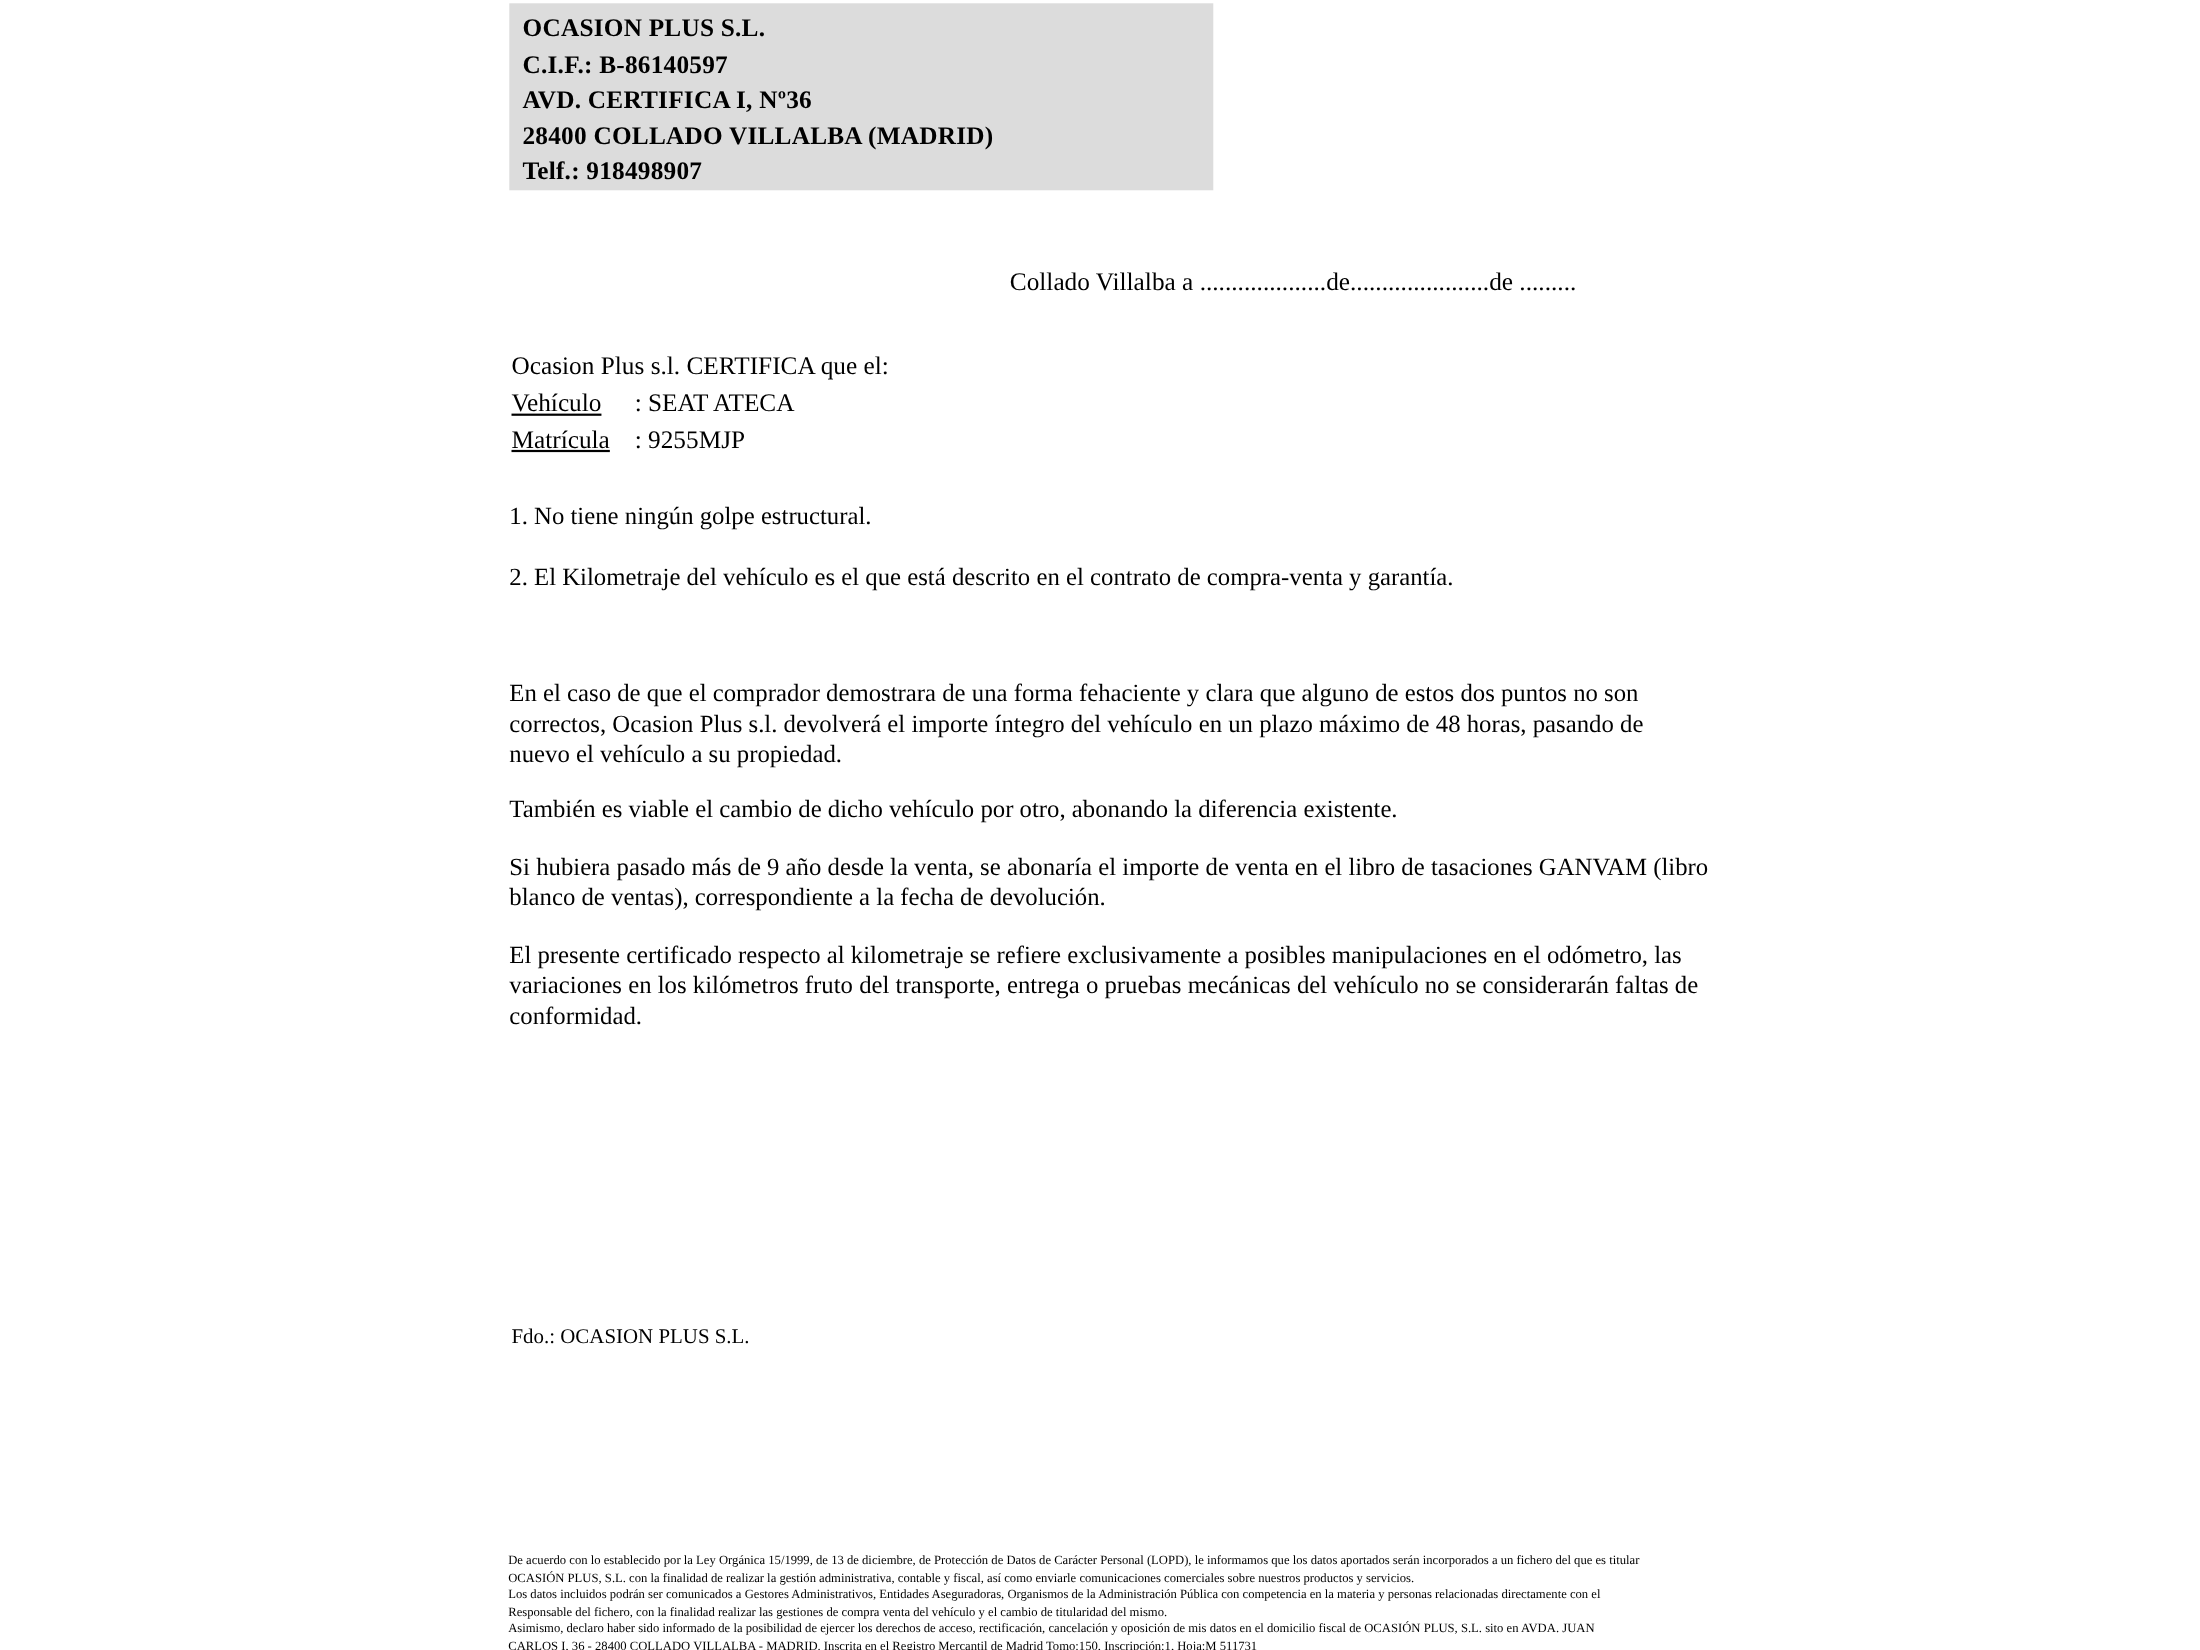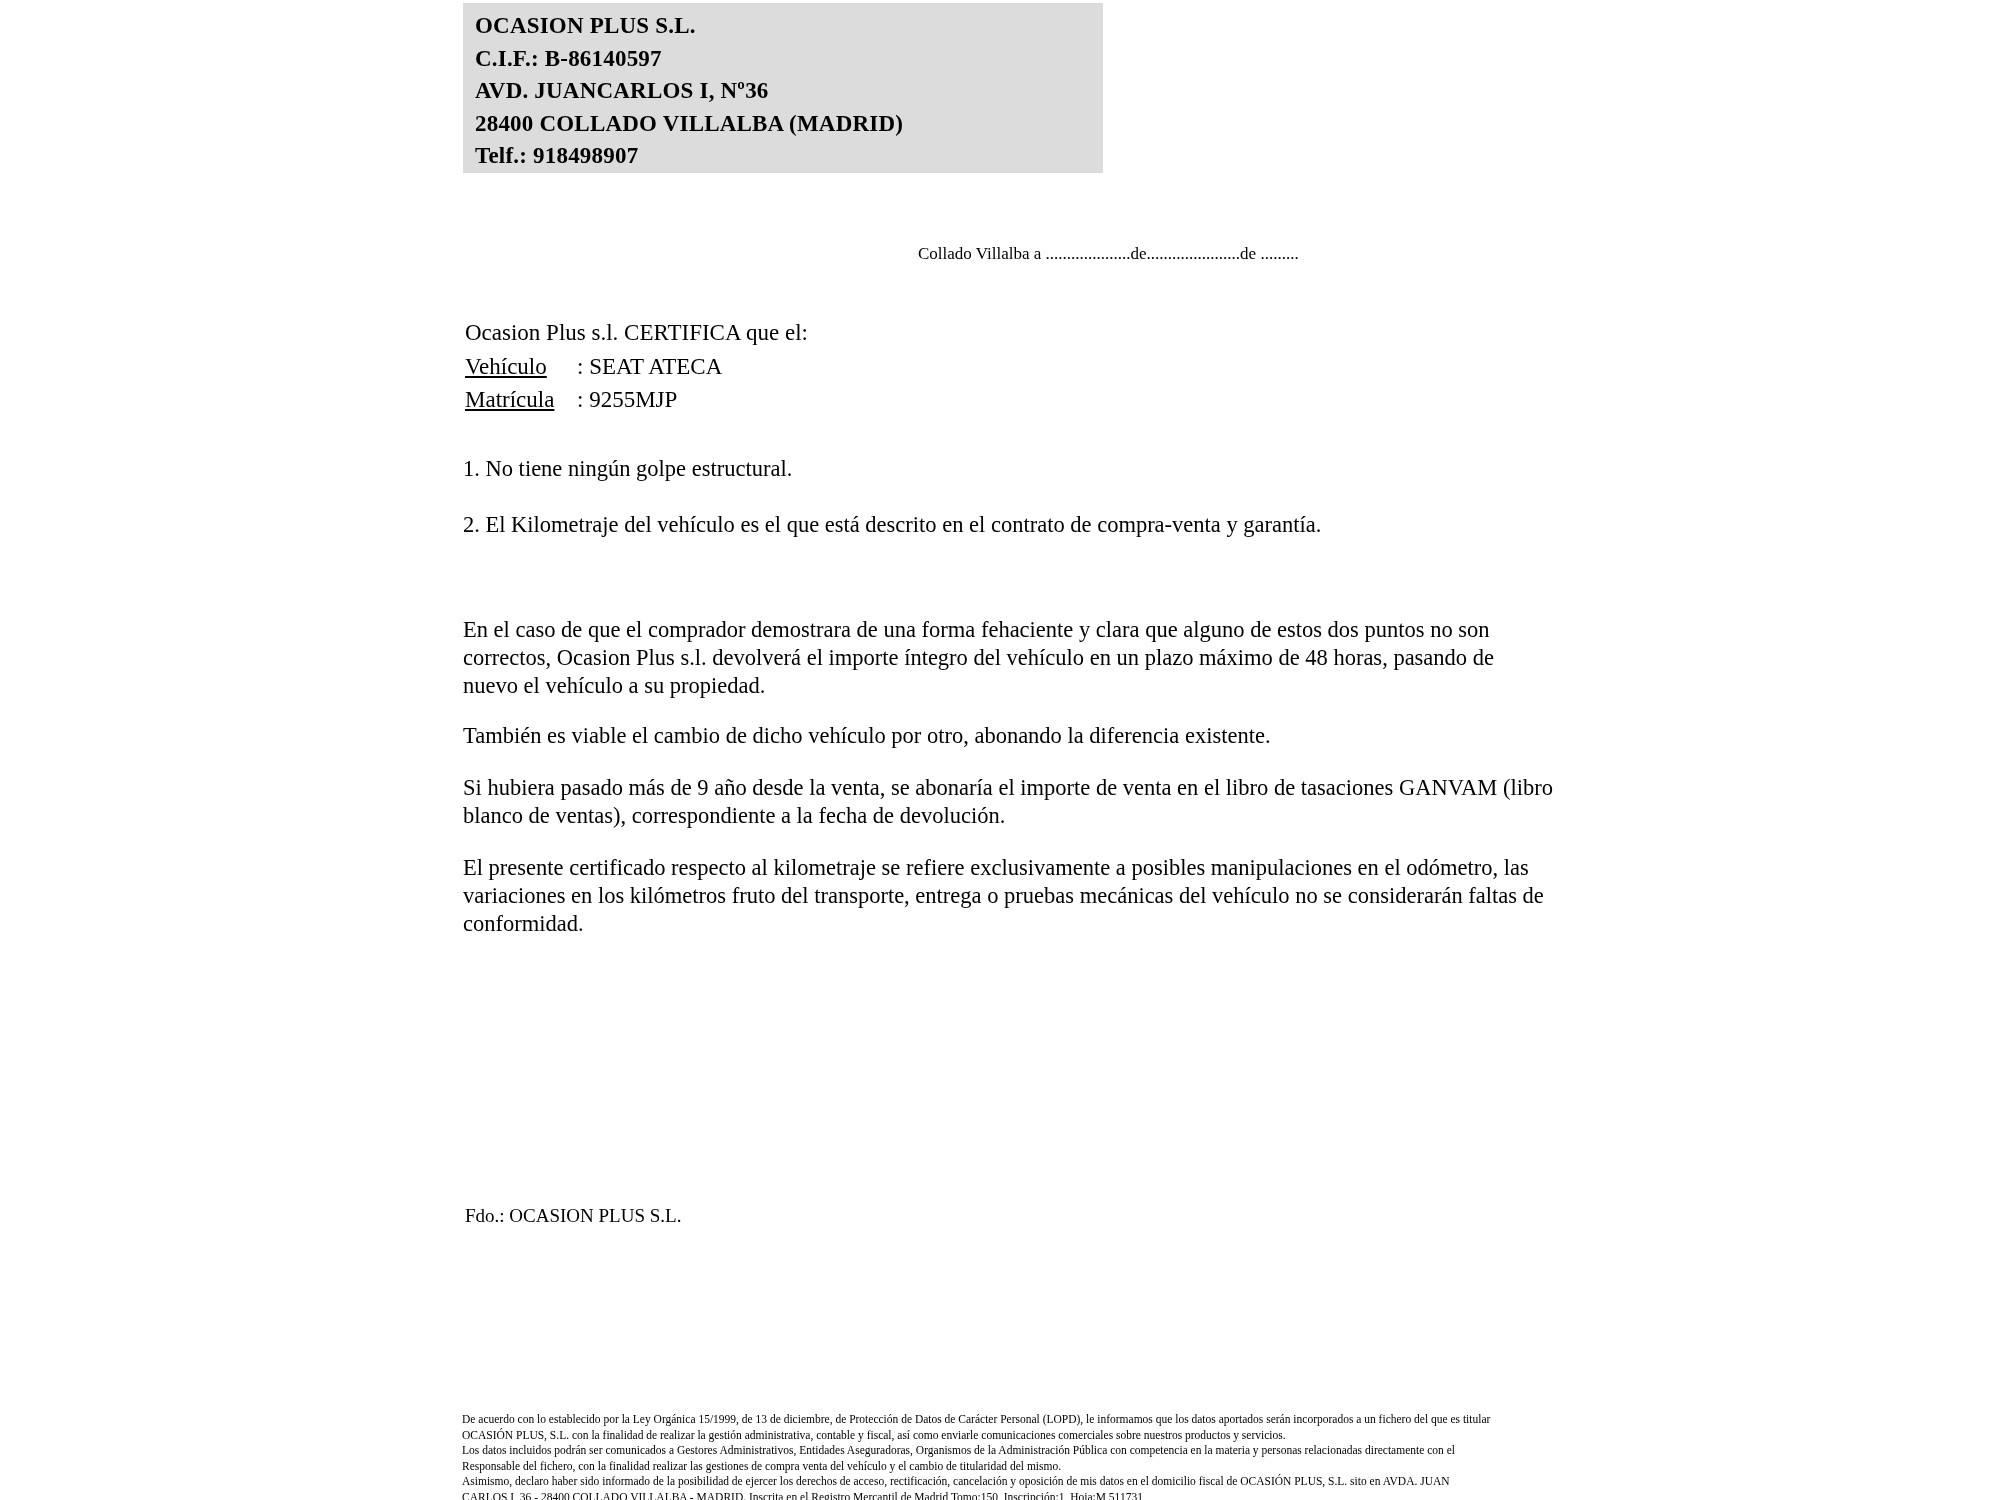--- a/index.html
+++ b/index.html
@@ -26,21 +26,21 @@
     padding: 7px 22px 0 12px;
     font-size: 23px;
     font-weight: bold;
     line-height: 32.5px;
     letter-spacing: 0.2px;
   }
   .date-line {
     position: absolute;
     left: 918px;
     top: 244px;
-    font-size: 17px;
+    font-size: 23px;
     white-space: nowrap;
   }
   .cert-block {
     position: absolute;
     left: 465px;
     top: 316px;
     font-size: 23px;
     line-height: 33.5px;
   }
   .cert-row .label-wrap {
@@ -81,21 +81,21 @@
   .legal-footer div {
     white-space: nowrap;
   }
 </style>
 </head>
 <body>
 
 <div class="header-box">
   <div>OCASION PLUS S.L.</div>
   <div>C.I.F.: B-86140597</div>
-  <div>AVD. JUANCARLOS I, Nº36</div>
+  <div>AVD. CERTIFICA I, Nº36</div>
   <div>28400 COLLADO VILLALBA (MADRID)</div>
   <div>Telf.: 918498907</div>
 </div>
 
 <div class="date-line">Collado Villalba a ....................de......................de .........</div>
 
 <div class="cert-block">
   <div>Ocasion Plus s.l. CERTIFICA que el:</div>
   <div class="cert-row"><span class="label-wrap"><span class="underlined">Vehículo</span></span><span>: SEAT ATECA</span></div>
   <div class="cert-row"><span class="label-wrap"><span class="underlined">Matrícula</span></span><span>: 9255MJP</span></div>

